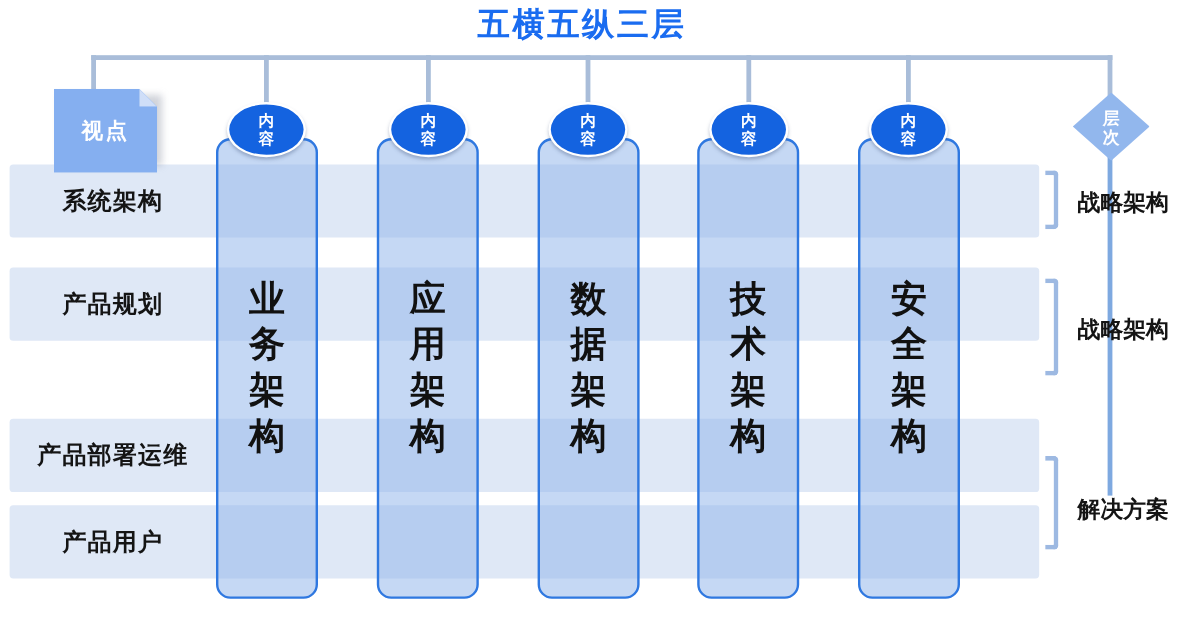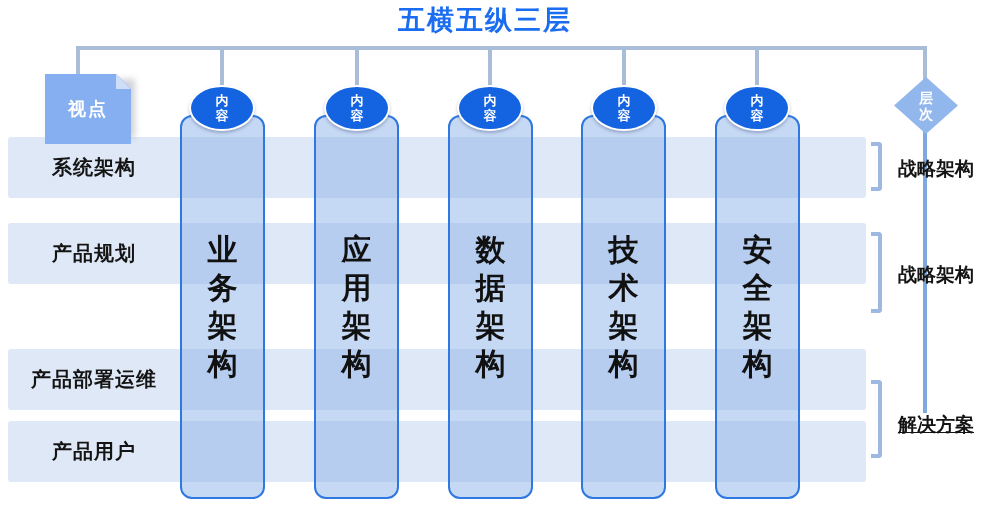--- a/index.html
+++ b/index.html
@@ -76,21 +76,21 @@
   }
   .bk1{top:142px;height:49px;}
   .bk2{top:232px;height:81px;}
   .bk3{top:380px;height:78px;}
   .sidelabel{
     position:absolute;left:888px;width:96px;text-align:center;
     font-size:19px;font-weight:bold;color:#141414;
   }
   .sl1{top:156px;}
   .sl2{top:262px;}
-  .sl3{top:412px;text-decoration:underline;}
+  .sl3{top:412px;}
 </style>
 </head>
 <body>
 
 <div class="stage">
 
   <div class="title">五横五纵三层</div>
 
   <div class="hline"></div>
   <div class="vdrop vd-view"></div>

